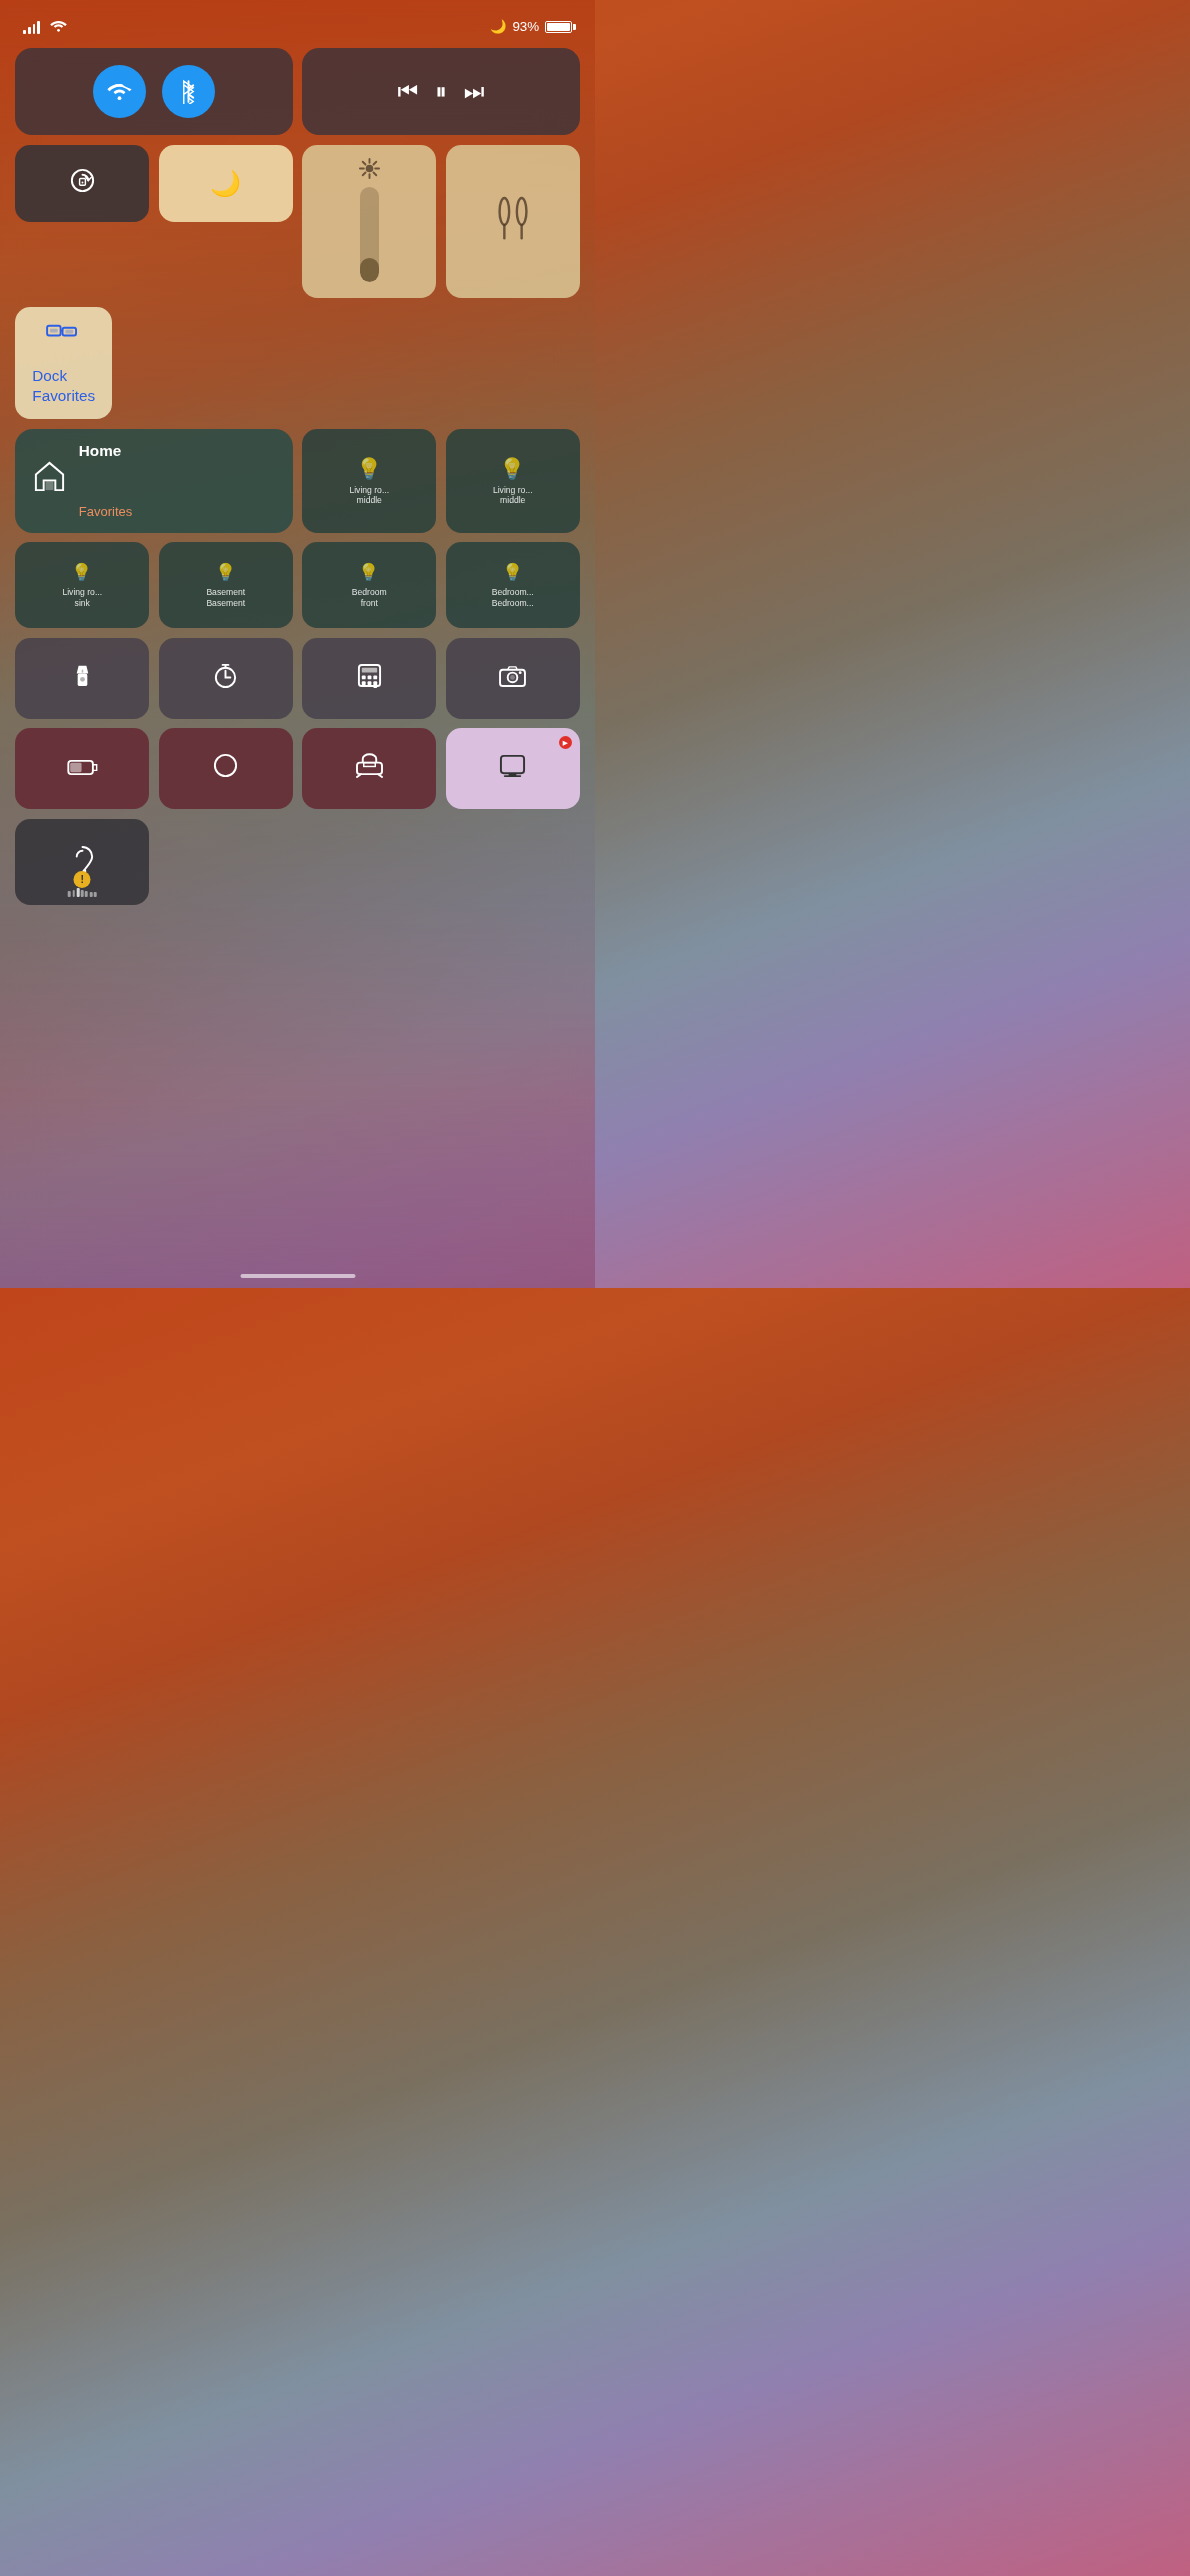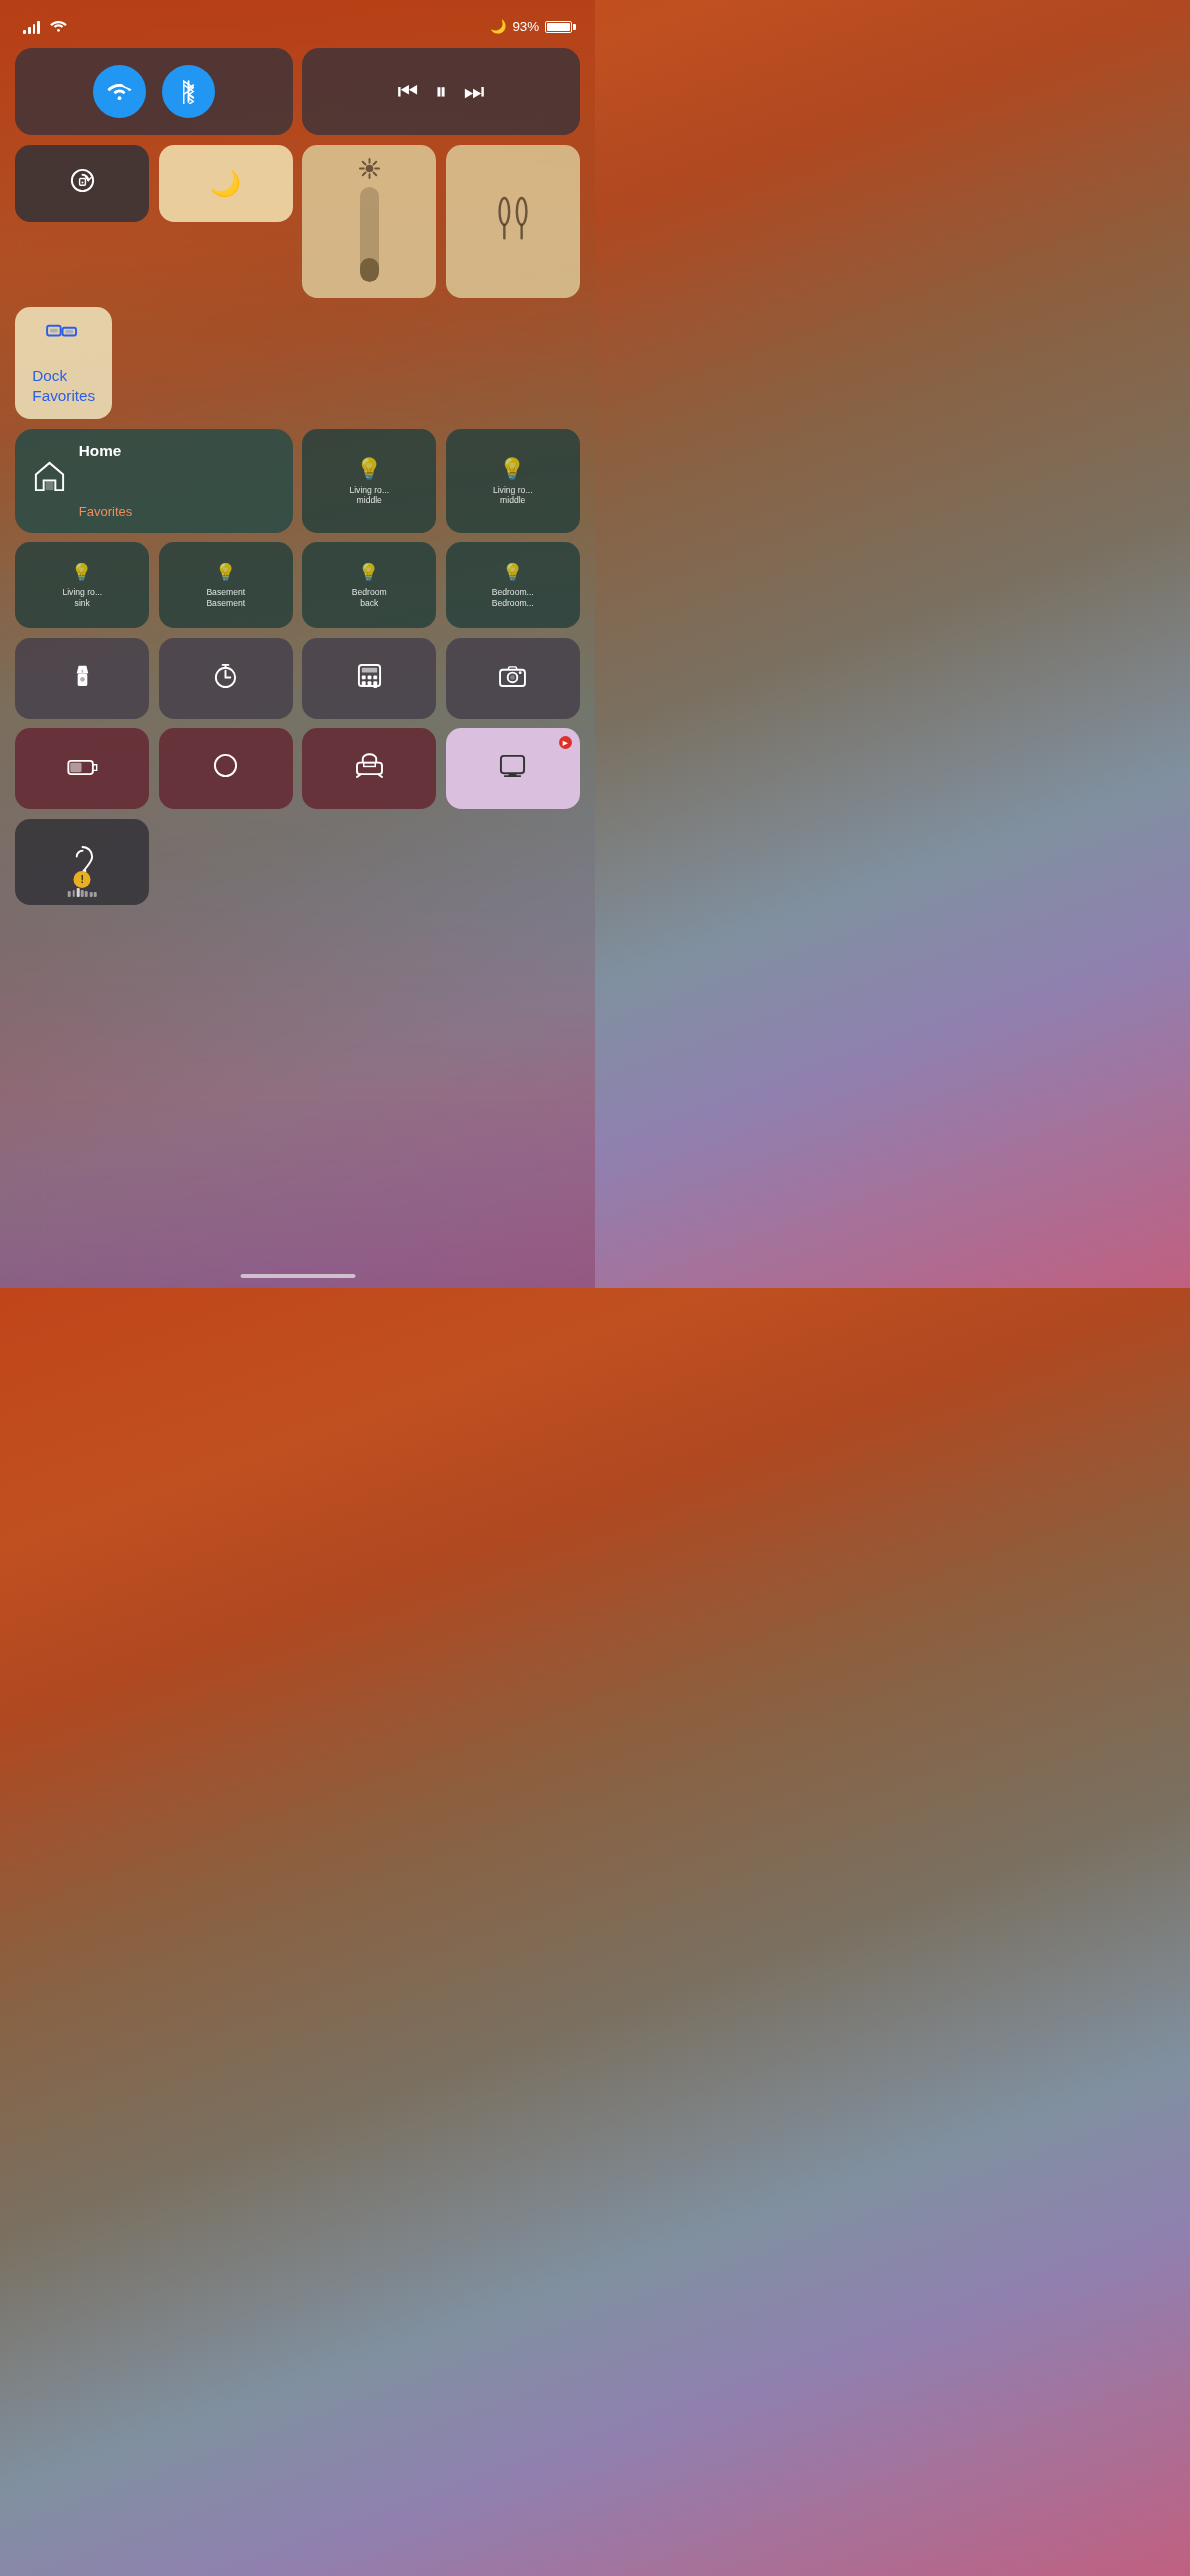--- a/index.html
+++ b/index.html
@@ -694,21 +694,21 @@
       <div class="tile-icon" style="color:rgba(220,100,120,0.7);">💡</div>
       <div class="tile-label">
         <span>Basement</span><br>
         <span>Basement</span>
       </div>
     </div>
     <div class="tile tile-light2">
       <div class="tile-icon">💡</div>
       <div class="tile-label">
         <span>Bedroom</span><br>
-        <span>back</span>
+        <span>front</span>
       </div>
     </div>
     <div class="tile tile-light2">
       <div class="tile-icon" style="color:rgba(200,160,80,0.7);">💡</div>
       <div class="tile-label">
         <span>Bedroom...</span><br>
         <span>Bedroom...</span>
       </div>
     </div>
   </div>

